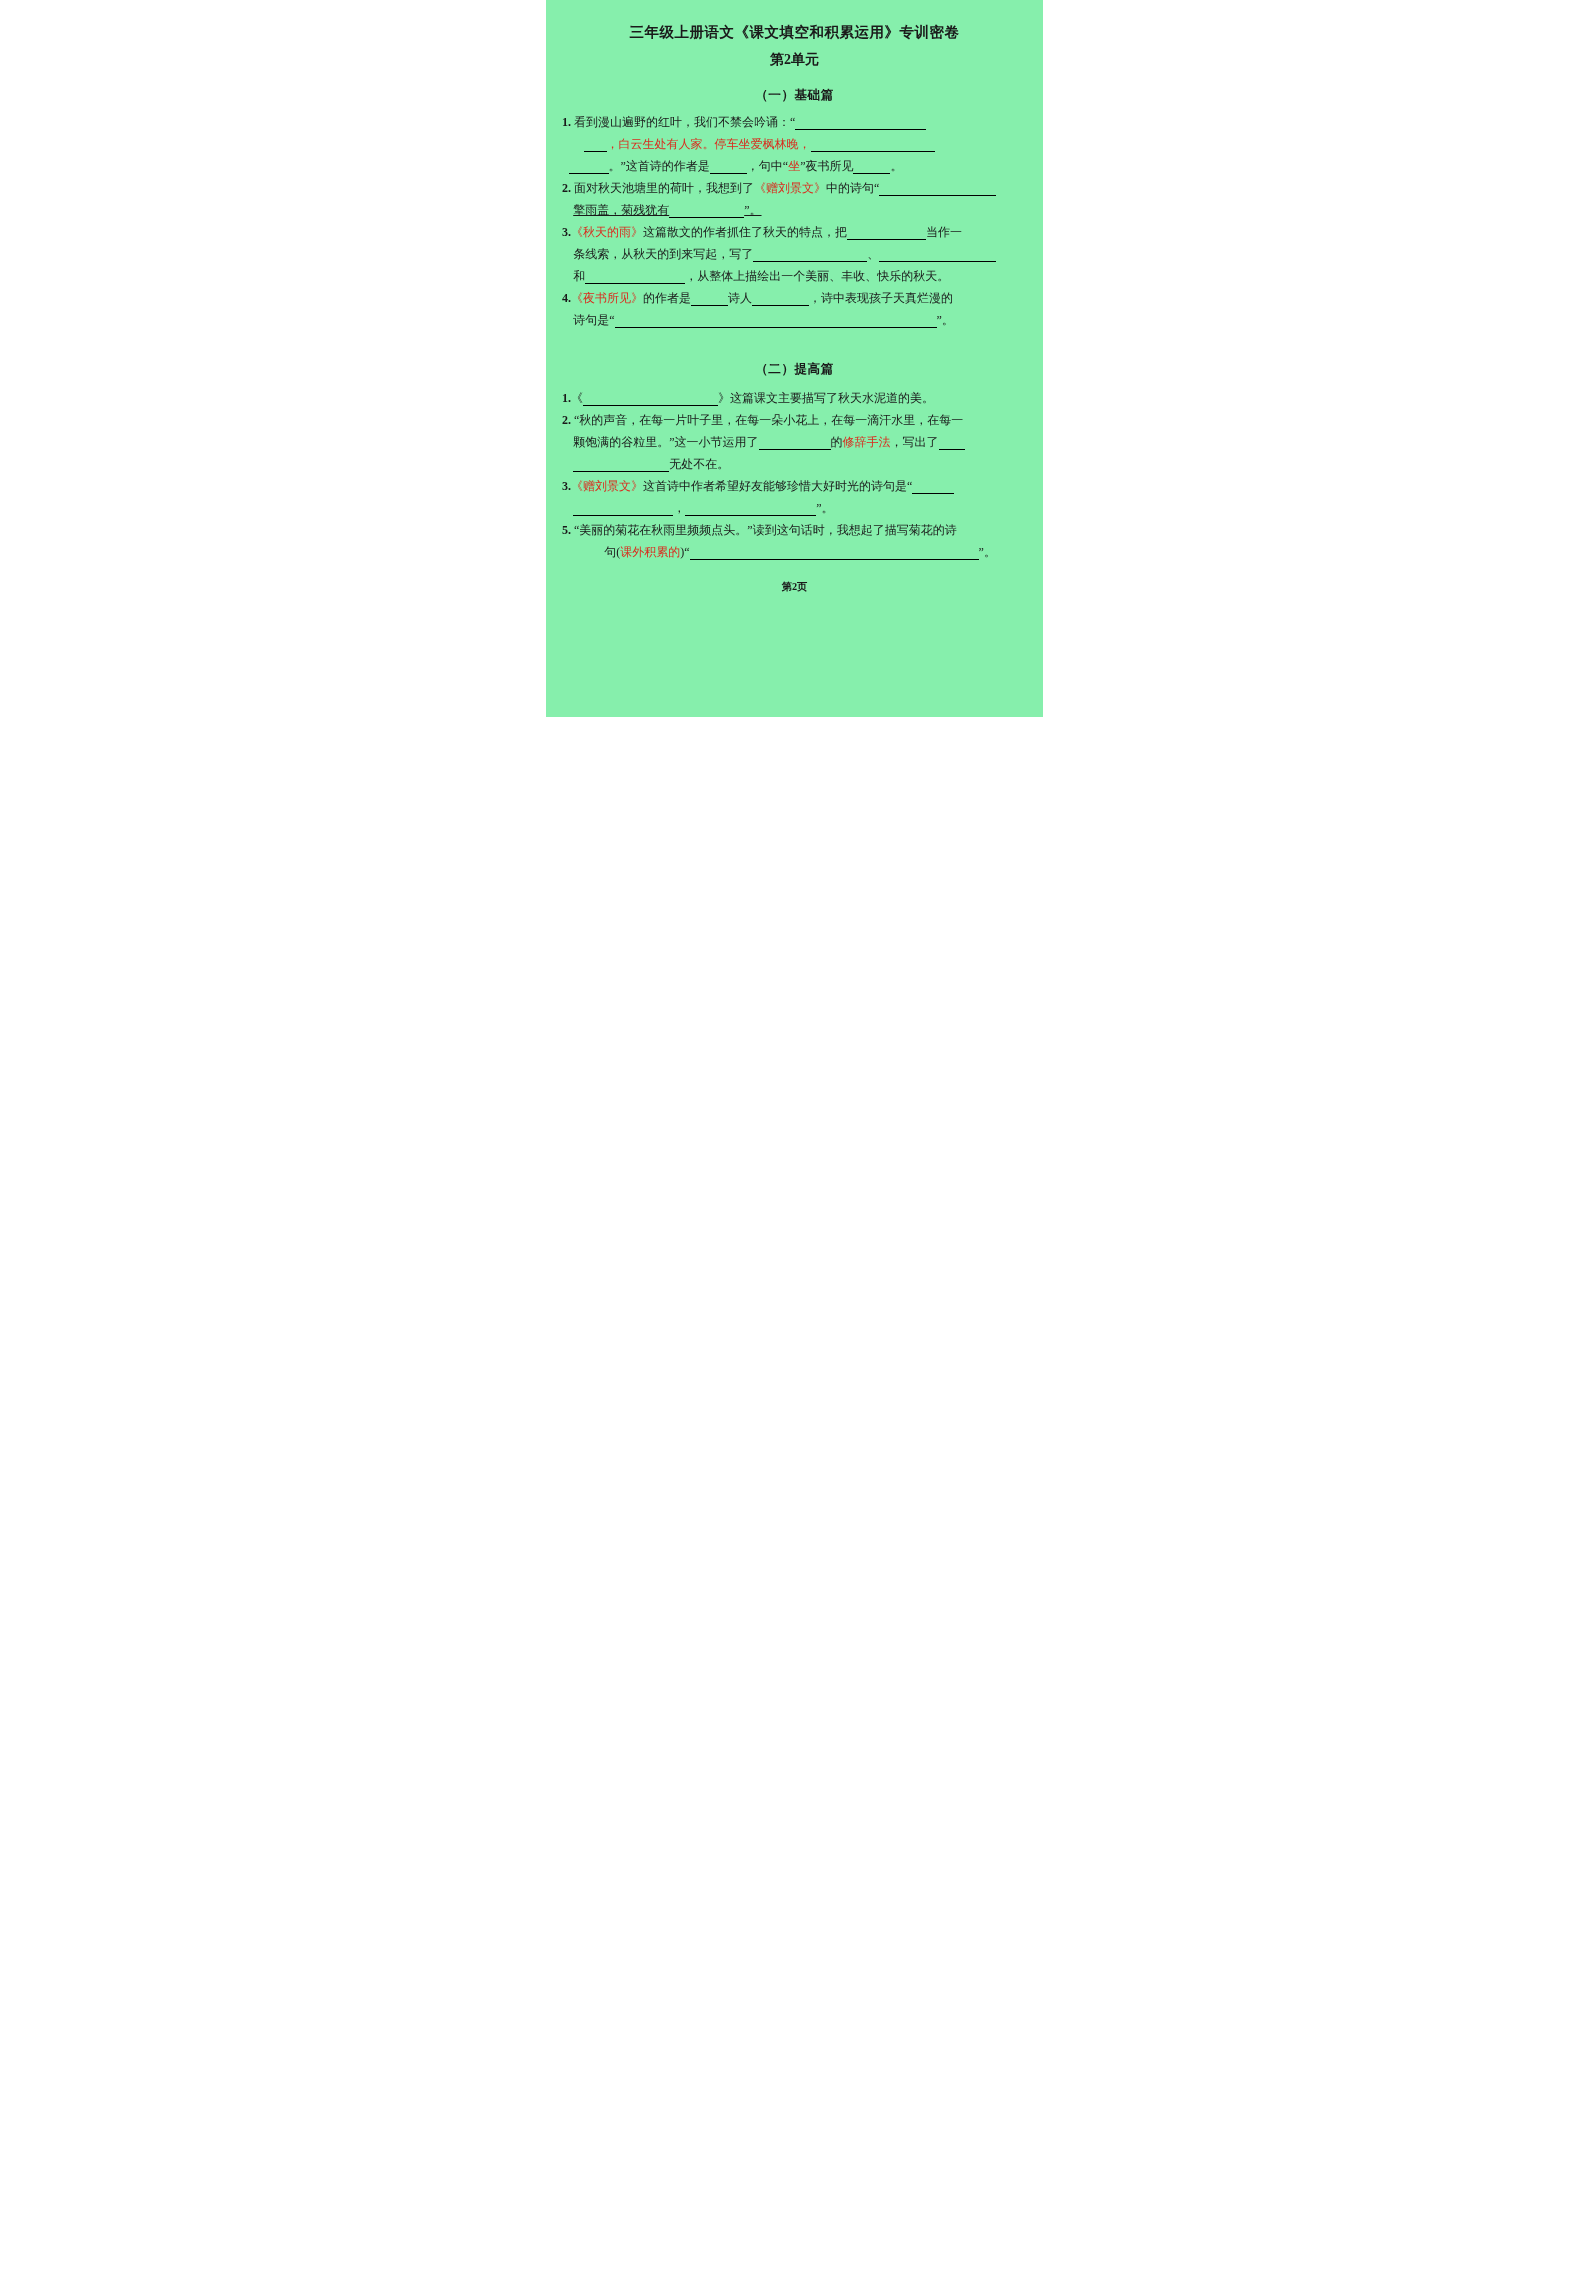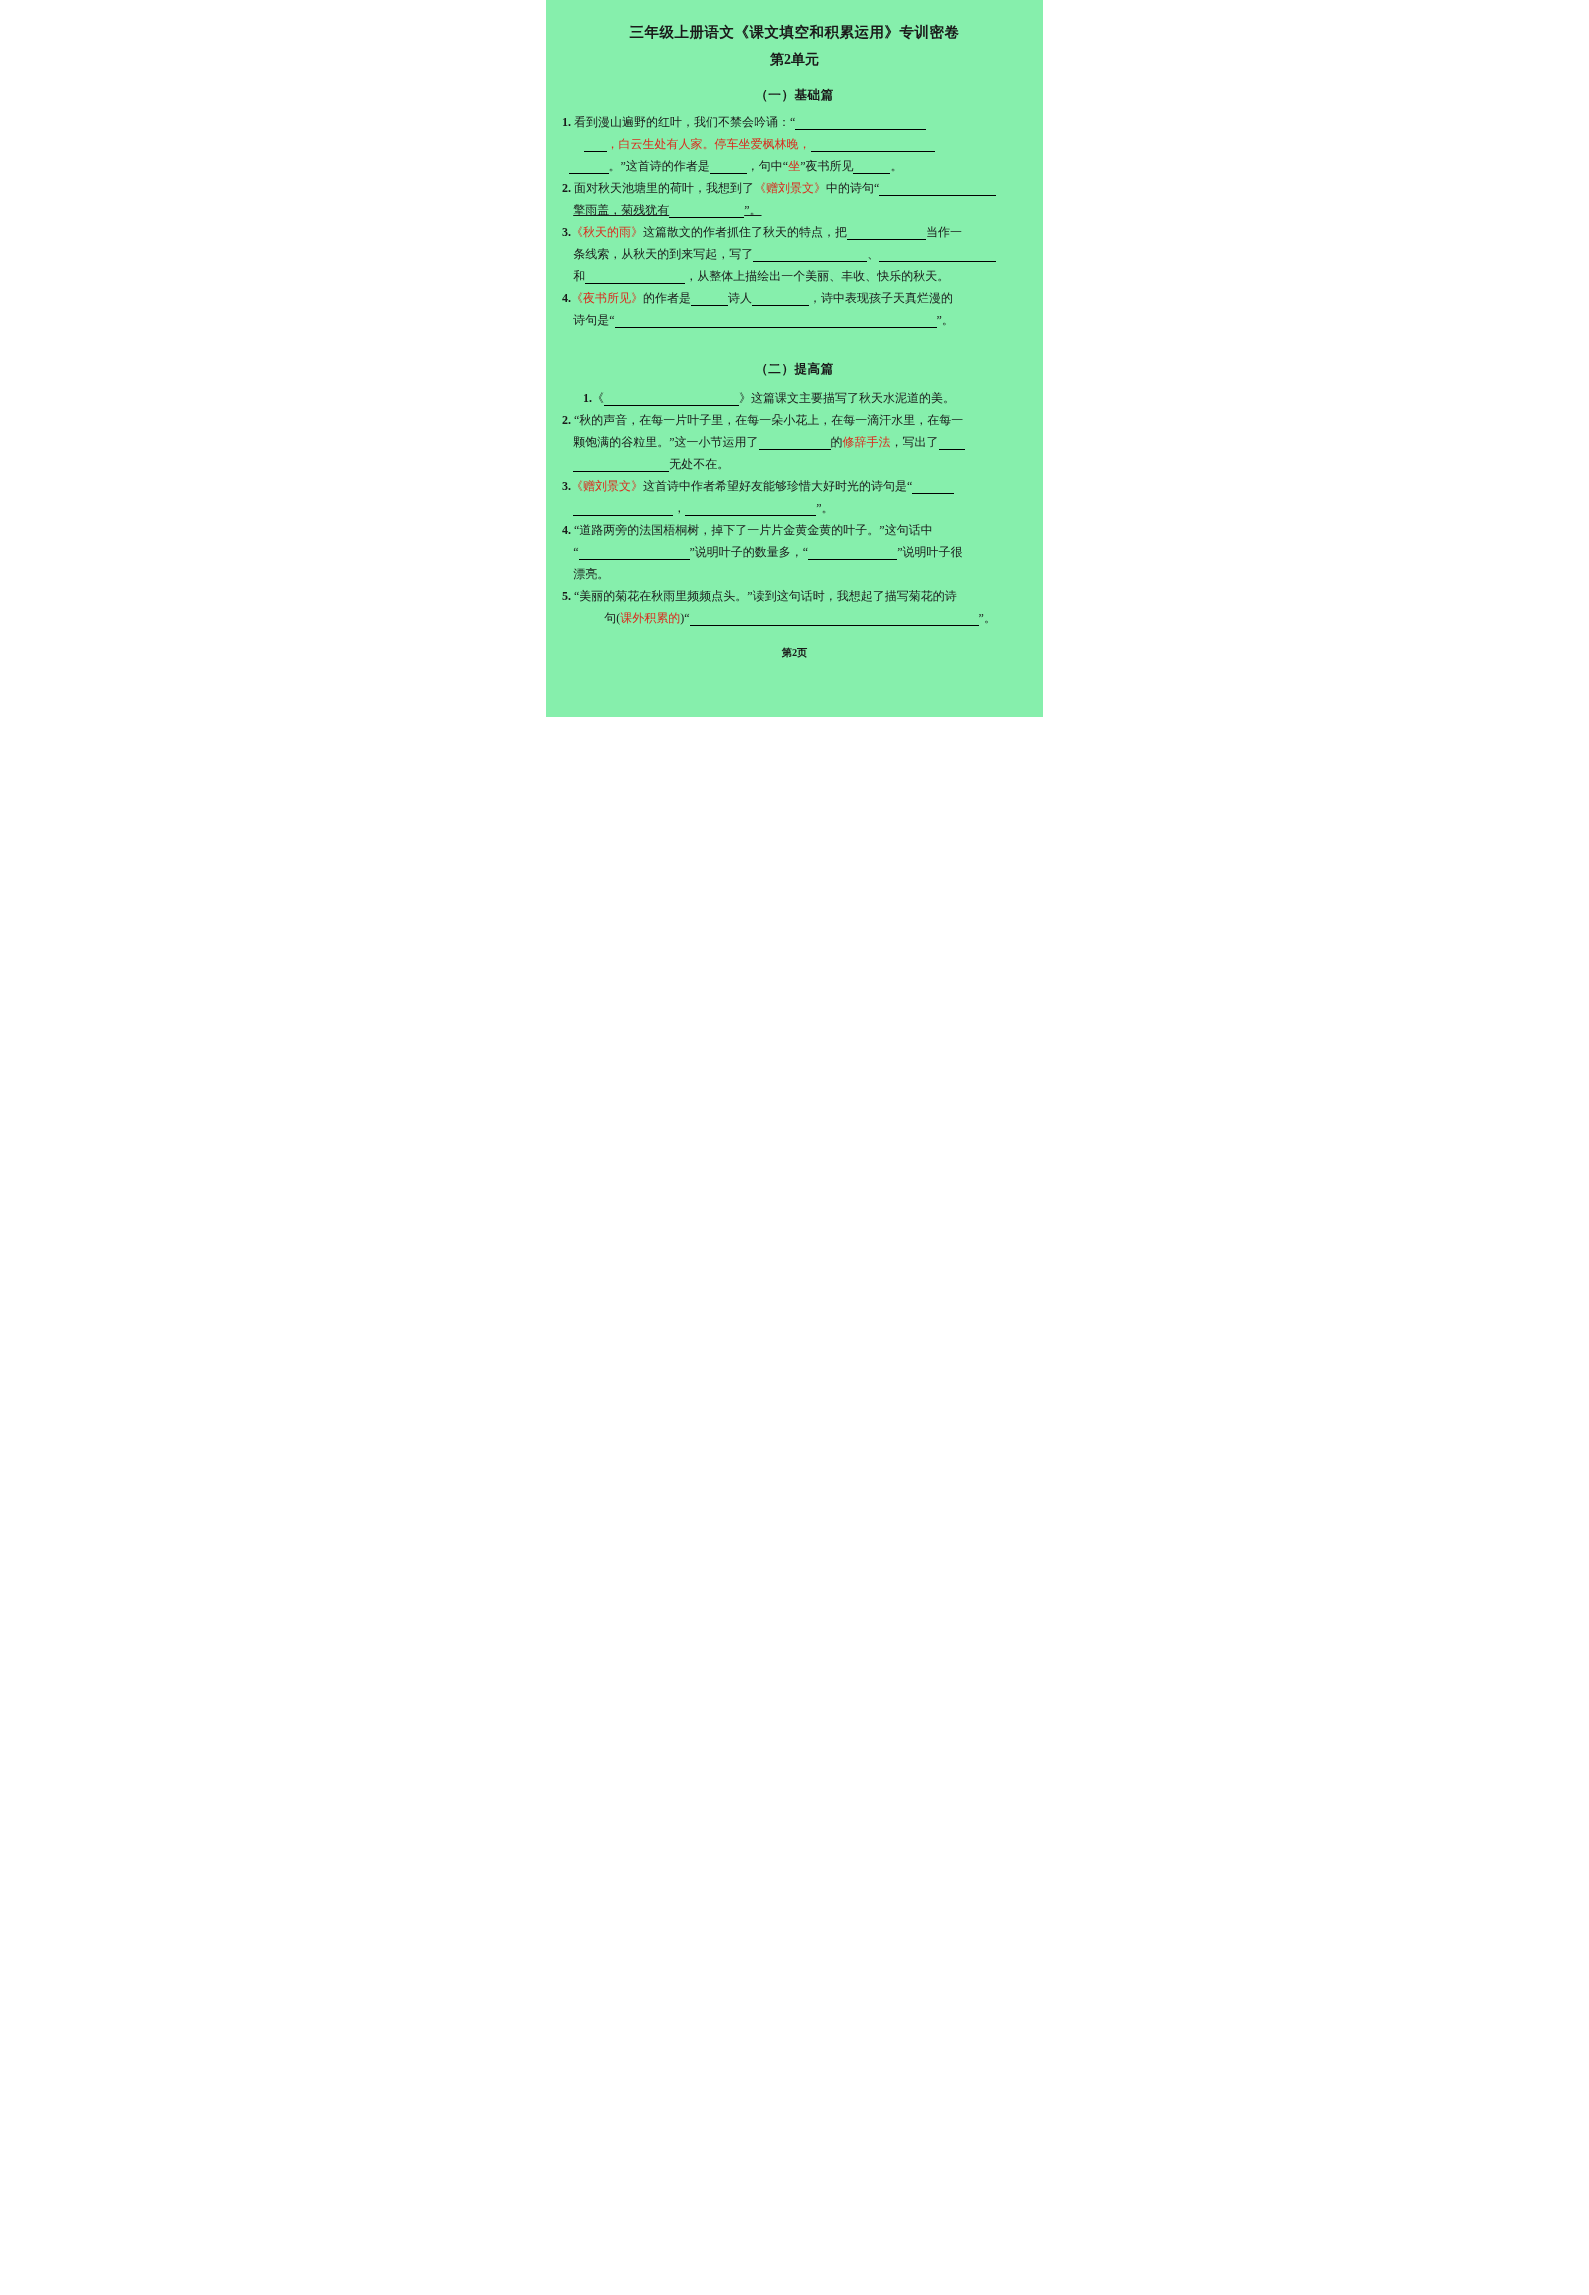--- a/index.html
+++ b/index.html
@@ -92,35 +92,30 @@
           <div class="line" style="padding-left: 11.2px;"><span class="seg">和</span><span class="blank" style="width: 100px;"></span><span class="seg">，从整体上描绘出一个美丽、丰收、快乐的秋天。</span></div>
         </div>
         <div class="question">
           <div class="line" style="padding-left: 0px;"><span class="qnum">4.</span><span class="seg red">《夜书所见》</span><span class="seg">的作者是</span><span class="blank" style="width: 37px;"></span><span class="seg">诗人</span><span class="blank" style="width: 57px;"></span><span class="seg">，诗中表现孩子天真烂漫的</span></div>
           <div class="line" style="padding-left: 11.2px;"><span class="seg">诗句是“</span><span class="blank" style="width: 322px;"></span><span class="seg">”。</span></div>
         </div>
       </div>
       <div class="section">
         <div class="sec-heading">（二）提高篇</div>
         <div class="question">
-          <div class="line" style="padding-left: 0px; margin-left: 21px;"><span class="qnum">1.</span><span class="seg">《</span><span class="blank" style="width: 135px;"></span><span class="seg">》这篇课文主要描写了秋天水泥道的美。</span></div>
+          <div class="line" style="padding-left: 0px;"><span class="qnum">1.</span><span class="seg">《</span><span class="blank" style="width: 135px;"></span><span class="seg">》这篇课文主要描写了秋天水泥道的美。</span></div>
         </div>
         <div class="question">
           <div class="line" style="padding-left: 0px;"><span class="qnum">2.</span><span class="seg"> “秋的声音，在每一片叶子里，在每一朵小花上，在每一滴汗水里，在每一</span></div>
           <div class="line" style="padding-left: 11.2px;"><span class="seg">颗饱满的谷粒里。”这一小节运用了</span><span class="blank" style="width: 72px;"></span><span class="seg">的</span><span class="seg red">修辞手法</span><span class="seg">，写出了</span><span class="blank" style="width: 26px;"></span></div>
           <div class="line" style="padding-left: 11.2px;"><span class="blank" style="width: 96px;"></span><span class="seg">无处不在。</span></div>
         </div>
         <div class="question">
           <div class="line" style="padding-left: 0px;"><span class="qnum">3.</span><span class="seg red">《赠刘景文》</span><span class="seg">这首诗中作者希望好友能够珍惜大好时光的诗句是“</span><span class="blank" style="width: 42px;"></span></div>
           <div class="line" style="padding-left: 11.2px;"><span class="blank" style="width: 100px;"></span><span class="seg">，</span><span class="blank" style="width: 131px;"></span><span class="seg">”。</span></div>
-        </div>
-        <div class="question">
-          <div class="line" style="padding-left: 0px;"><span class="qnum">4.</span><span class="seg"> “道路两旁的法国梧桐树，掉下了一片片金黄金黄的叶子。”这句话中</span></div>
-          <div class="line" style="padding-left: 11.2px;"><span class="seg">“</span><span class="blank" style="width: 111px;"></span><span class="seg">”说明叶子的数量多，“</span><span class="blank" style="width: 89px;"></span><span class="seg">”说明叶子很</span></div>
-          <div class="line" style="padding-left: 11.2px;"><span class="seg">漂亮。</span></div>
         </div>
         <div class="question">
           <div class="line" style="padding-left: 0px;"><span class="qnum">5.</span><span class="seg"> “美丽的菊花在秋雨里频频点头。”读到这句话时，我想起了描写菊花的诗</span></div>
           <div class="line" style="padding-left: 11.2px; text-align: center;"><span class="seg">句(</span><span class="seg red">课外积累的</span><span class="seg">)“</span><span class="blank" style="width: 289px;"></span><span class="seg">”。</span></div>
         </div>
       </div>
     </div>
   <div class="footer">第2页</div>
 </div>
 

